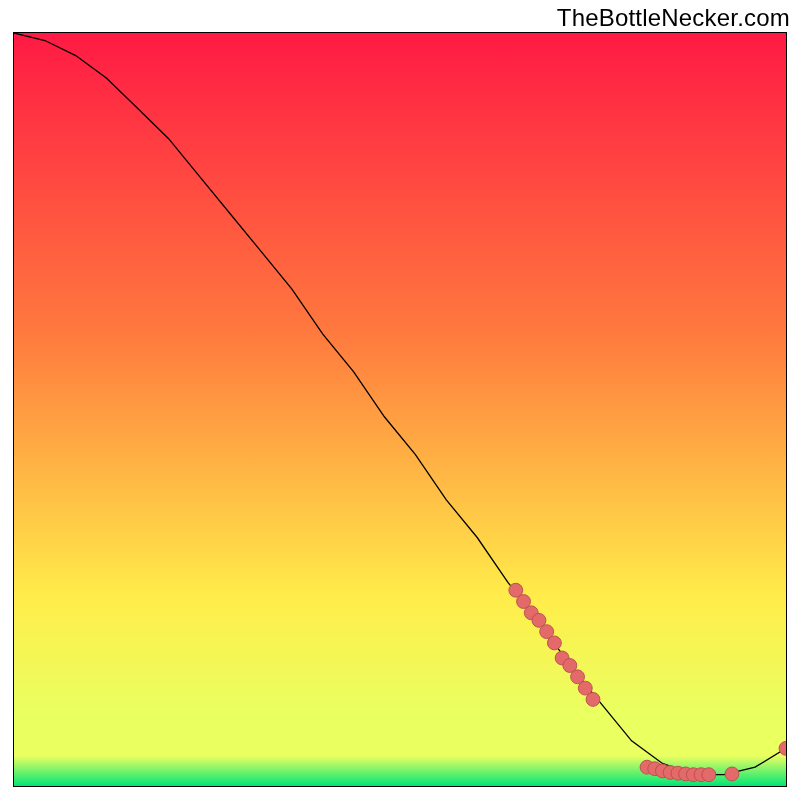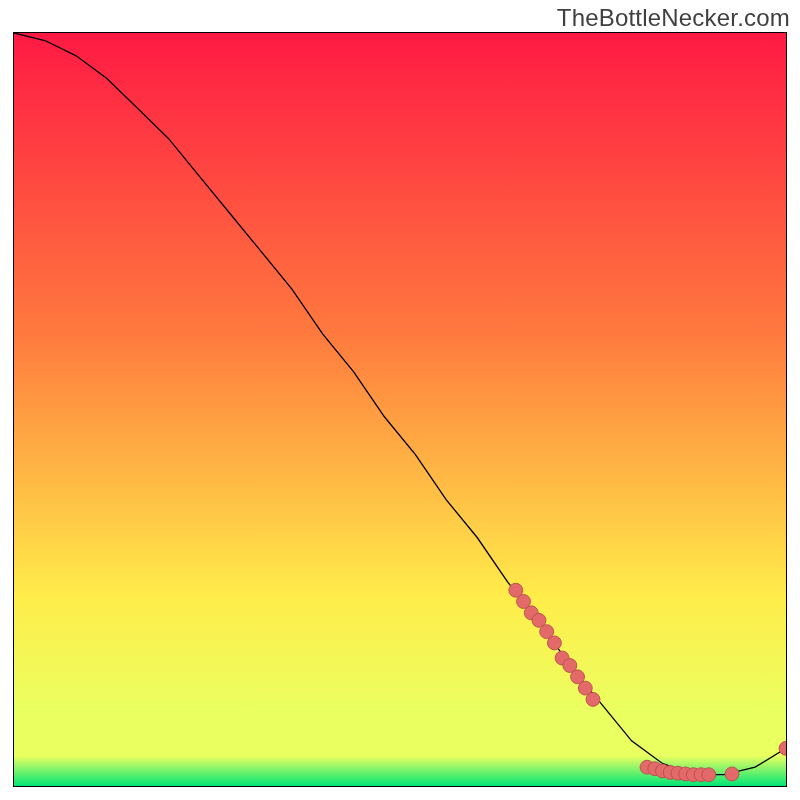--- a/index.html
+++ b/index.html
@@ -15,21 +15,21 @@
     position: relative;
     width: 800px;
     height: 800px;
   }
   .attribution {
     position: absolute;
     top: 4px;
     right: 10px;
     font-size: 24px;
     font-weight: 400;
-    color: #404040;
+    color: #000000;
     letter-spacing: 0.2px;
   }
   .plot {
     position: absolute;
     left: 13px;
     top: 32px;
     width: 774px;
     height: 755px;
     border: 1px solid #000;
     box-sizing: border-box;

